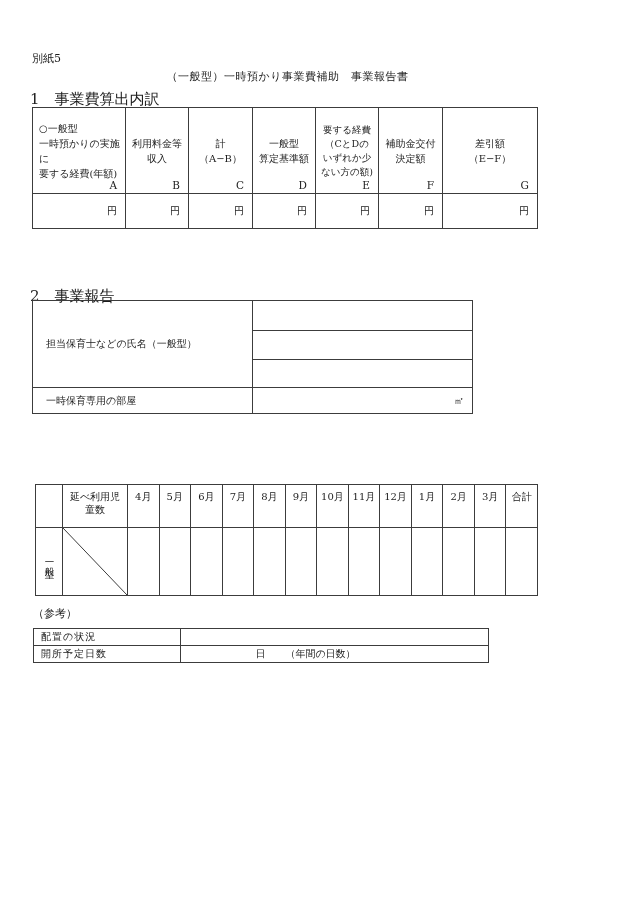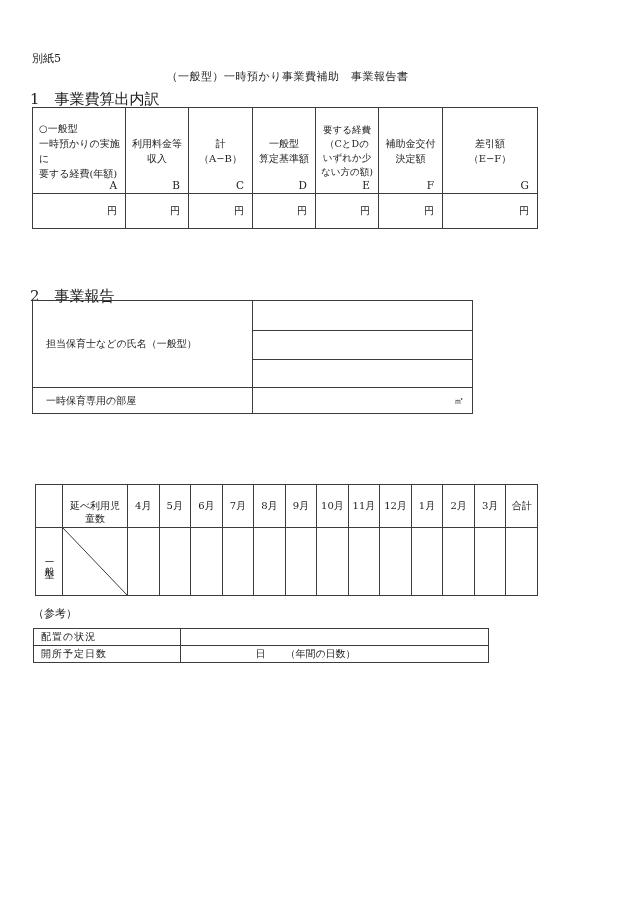--- a/index.html
+++ b/index.html
@@ -46,21 +46,21 @@
   .t2 { left:32px; top:300px; width:440px; }
   .t2 .r1 { height:30px; } .t2 .r2 { height:29px; } .t2 .r3 { height:28px; } .t2 .r4 { height:26px; }
   .t2 td.lbl { text-align:left; padding-left:13px; font-size:10px; }
   .t2 td.unit { text-align:right; padding-right:8px; font-size:10px; }
 
   
   .t3 { left:35px; top:484px; width:503px; }
   .t3 .head-row { height:43px; }
   .t3 .data-row { height:68px; }
   .t3 td { font-size:9px; text-align:center; }
-  .t3 .head-row td { vertical-align:top; padding-top:14px; line-height:13px; }
+  .t3 .head-row td { vertical-align:top; padding-top:5px; line-height:13px; }
   .t3 td.vert { vertical-align:middle; }
   .t3 td.vert span {
     writing-mode:vertical-rl;
     text-orientation:upright;
     letter-spacing:3px;
     font-size:9.5px;
     display:inline-block;
   }
   .t3 td.diag { position:relative; }
   .t3 td.diag svg { position:absolute; left:0; top:0; width:100%; height:100%; display:block; }

